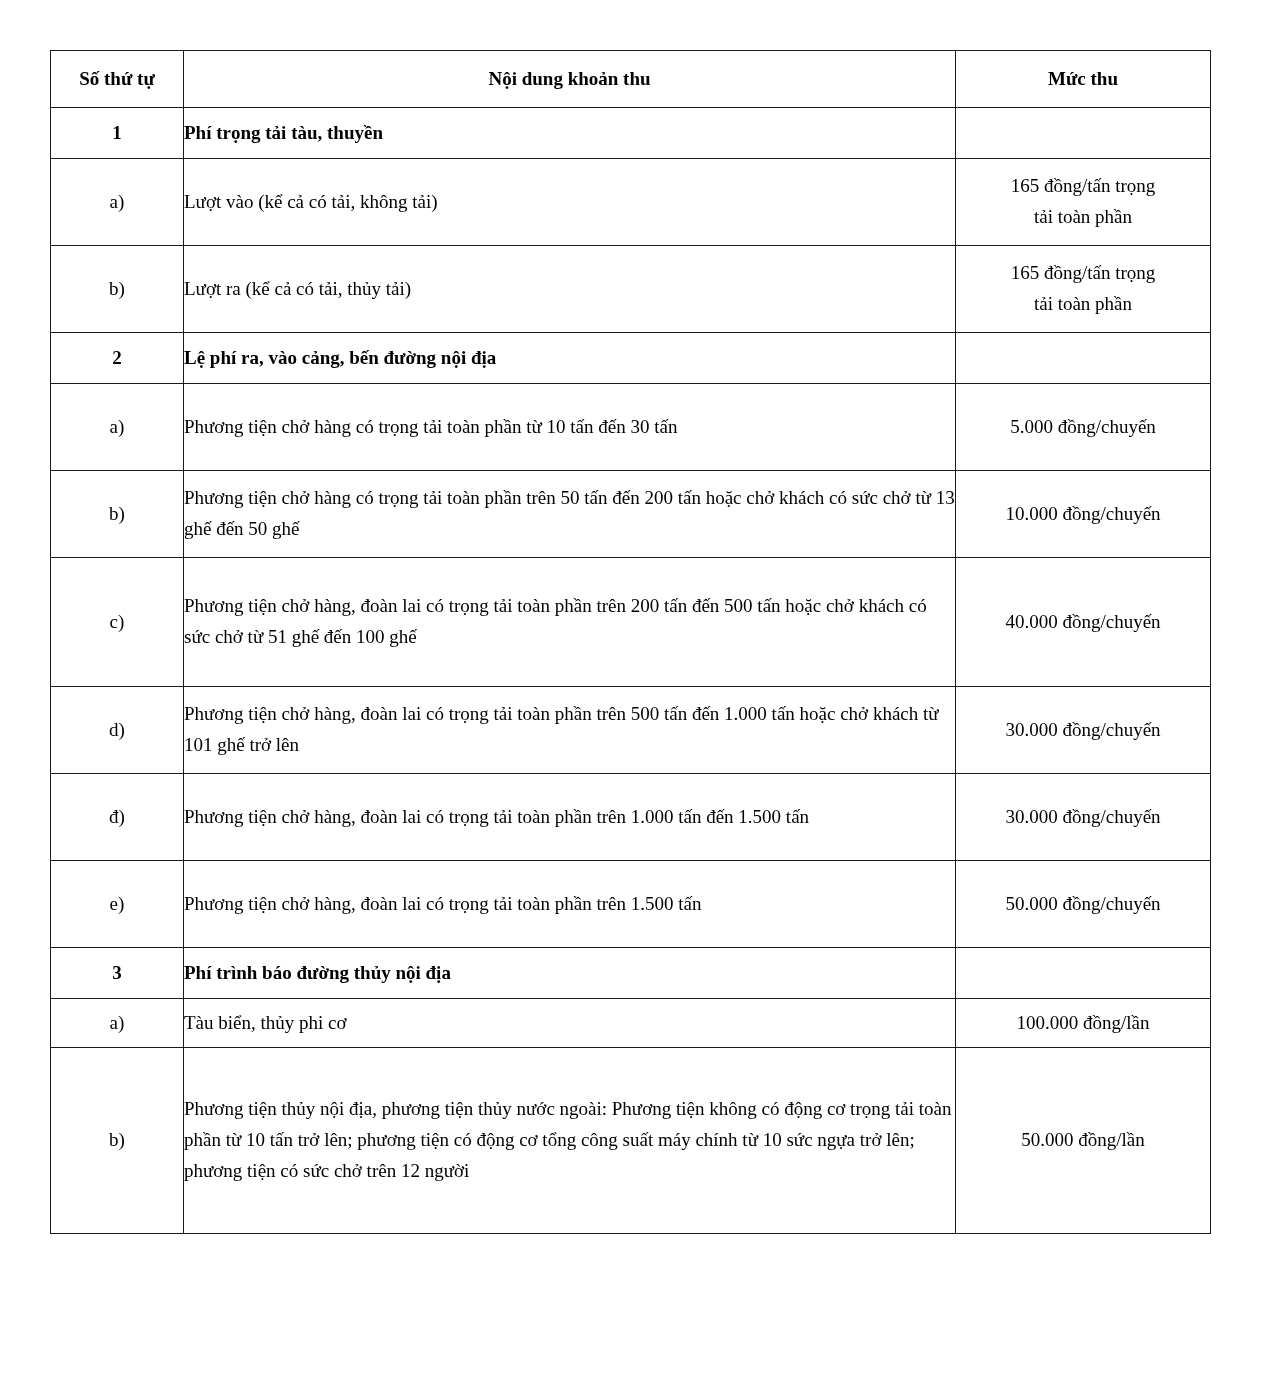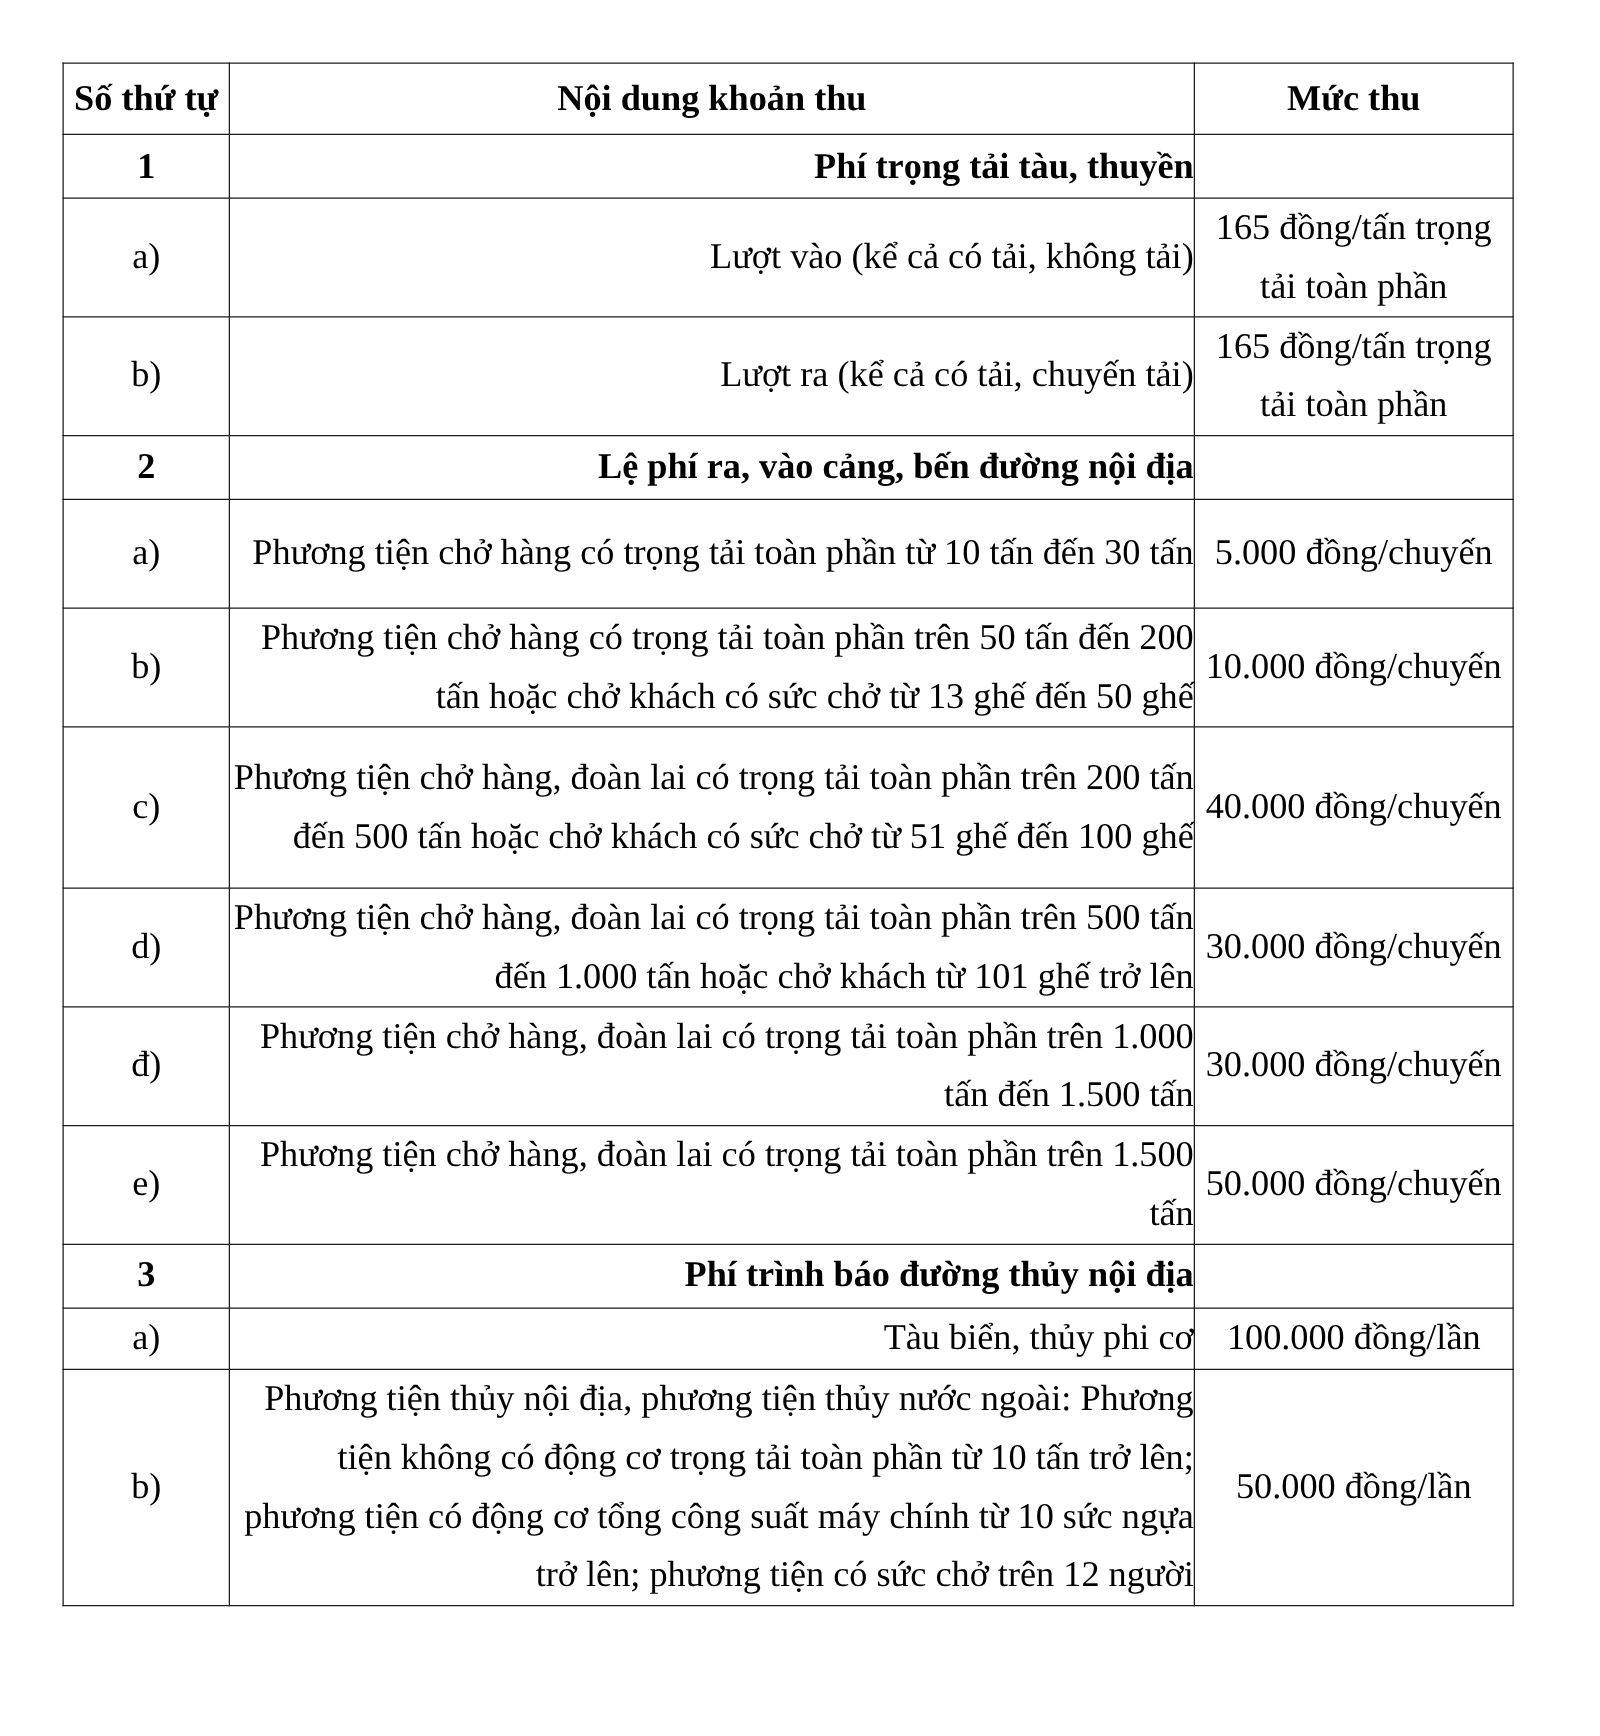--- a/index.html
+++ b/index.html
@@ -30,21 +30,21 @@
   }
   table.fee-table col.c-stt   { width: 133px; }
   table.fee-table col.c-noidung { width: 772px; }
   table.fee-table col.c-mucthu  { width: 255px; }
 
   table.fee-table th,
   table.fee-table td {
     border: 1.3px solid #1b1b1b;
     padding: 0;
     vertical-align: middle;
-    font-size: 29px;
+    font-size: 19px;
     line-height: 1.62;
   }
 
   
   .hdr-cell {
     text-align: center;
     font-weight: bold;
     height: 56px;
     padding: 4px 6px;
     font-size: 25px;
@@ -52,21 +52,21 @@
 
   
   .cell-stt {
     text-align: center;
     padding: 8px 4px;
   }
   .cell-stt.num { font-weight: bold; }
 
   
   .cell-noidung {
-    text-align: right;
+    text-align: left;
     padding: 9px 4px 9px 13px;
   }
   .cell-noidung.section {
     font-weight: bold;
     white-space: nowrap;
   }
 
   
   .cell-mucthu {
     text-align: center;
@@ -115,21 +115,21 @@
         <td class="cell-stt">a)</td>
         <td class="cell-noidung">Lượt vào (kể cả có tải, không tải)</td>
         <td class="cell-mucthu">
           <span class="multi">165 đồng/tấn trọng</span>
           <span class="multi">tải toàn phần</span>
         </td>
       </tr>
 
       <tr class="r-two">
         <td class="cell-stt">b)</td>
-        <td class="cell-noidung">Lượt ra (kể cả có tải, chuyến tải)</td>
+        <td class="cell-noidung">Lượt ra (kể cả có tải, thủy tải)</td>
         <td class="cell-mucthu">
           <span class="multi">165 đồng/tấn trọng</span>
           <span class="multi">tải toàn phần</span>
         </td>
       </tr>
 
       <tr class="r-section">
         <td class="cell-stt num">2</td>
         <td class="cell-noidung section">Lệ phí ra, vào cảng, bến đường nội địa</td>
         <td class="cell-mucthu"></td>

